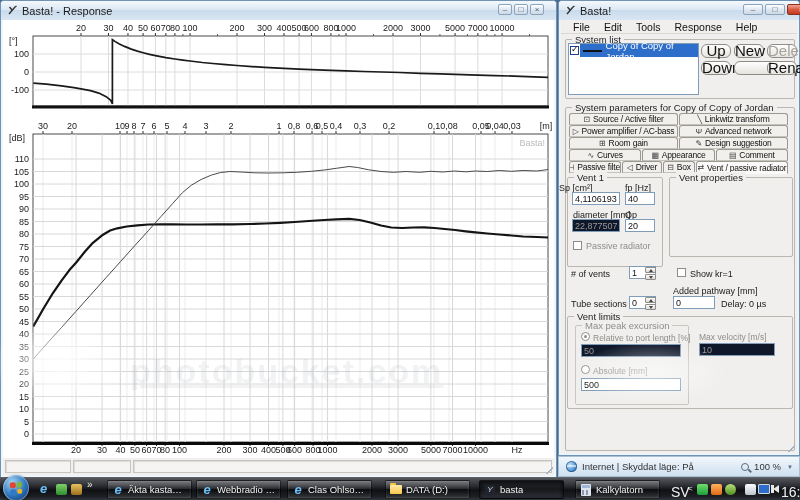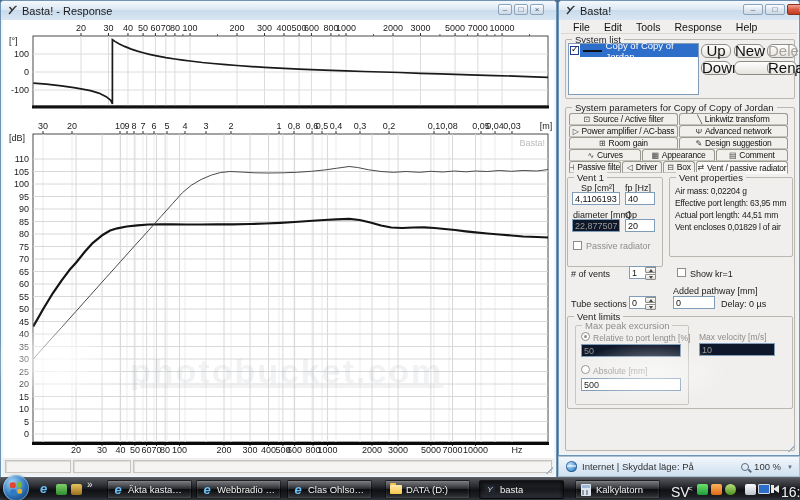--- a/index.html
+++ b/index.html
@@ -545,39 +545,33 @@
       </div>
     <div class="tab t-vent active">
         <span class="ti">⇄</span>
         <span>Vent / passive radiator</span>
       </div>
   </div>
 
   <div class="groupbox" style="left:8px;top:176px;width:96px;height:90px;">
     <span class="gb-label">Vent 1</span>
   </div>
-  <div class="lbl" style="left:22px;top:182px;">Sp [cm²]</div>
+  <div class="lbl" style="left:0;top:182px;">Sp [cm²]</div>
   <div class="lbl" style="left:66px;top:182px;">fp [Hz]</div>
   <input class="field" style="left: 13px; top: 191px; width: 48px;" readonly="" value="4,1106193">
   <input class="field" style="left: 66px; top: 191px; width: 30px;" readonly="" value="40">
   <div class="lbl" style="left:14px;top:209px;">diameter [mm]</div>
   <div class="lbl" style="left:66px;top:209px;">Qp</div>
   <input class="field disabled" style="left: 13px; top: 218px; width: 48px;" disabled="" value="22,877507">
   <input class="field" style="left: 66px; top: 218px; width: 30px;" readonly="" value="20">
   <span class="cb" style="position:absolute;left:14px;top:240px;border-color:#8f8d89;"></span>
   <div class="lbl gray" style="left:27px;top:240px;">Passive radiator</div>
 
   <div class="groupbox" style="left:110px;top:176px;width:124px;height:80px;">
     <span class="gb-label">Vent properties</span>
-  </div>
-  <div class="proplines" style="left:116px;top:184px;width:114px;">
-    <div>Air mass: 0,02204 g</div>
-    <div>Effective port length: 63,95 mm</div>
-    <div>Actual port length: 44,51 mm</div>
-    <div>Vent encloses 0,01829 l of air</div>
   </div>
 
   <div class="lbl" style="left:12px;top:268px;"># of vents</div>
   <input class="field" style="left: 70px; top: 265px; width: 27px;" readonly="" value="1">
   <span class="spin-btns" style="left:86px;top:266px;">
     <span class="spin-b">
         <span class="arr-up"></span>
       </span>
     <span class="spin-b">
         <span class="arr-dn"></span>

